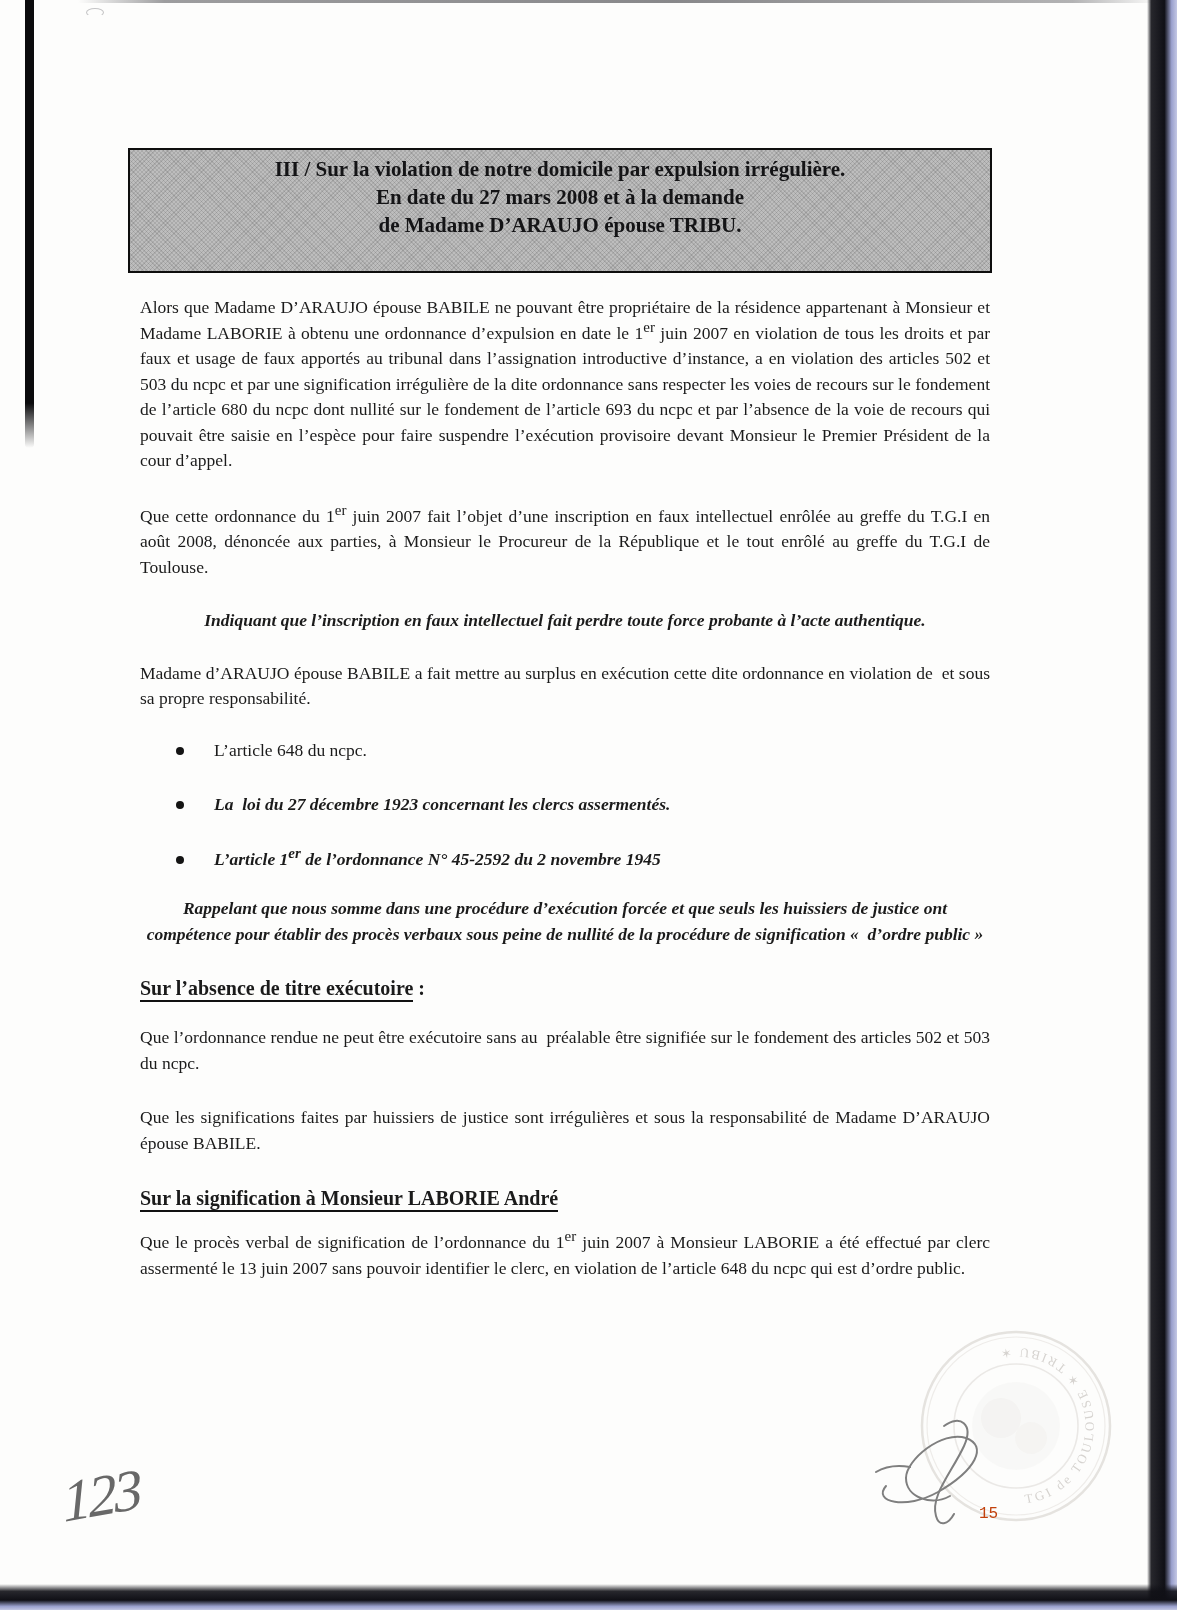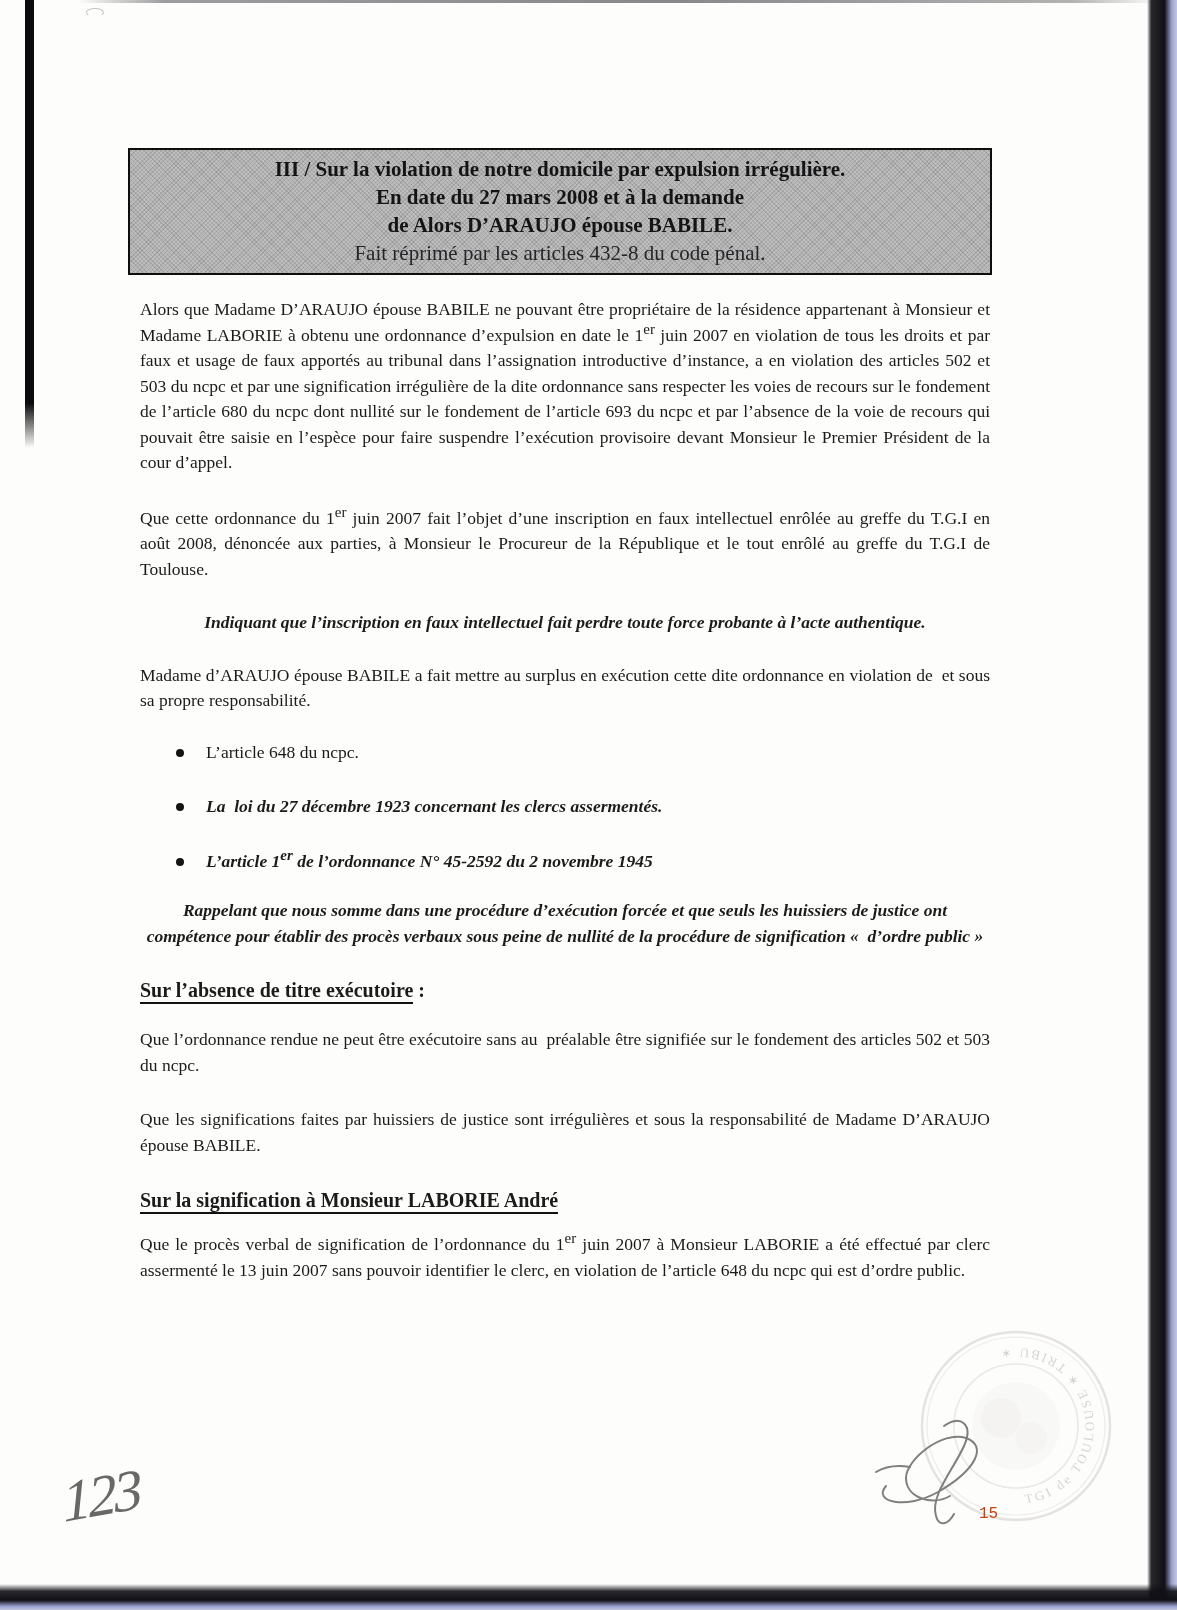--- a/index.html
+++ b/index.html
@@ -45,21 +45,21 @@
       repeating-linear-gradient(-45deg, rgba(0,0,0,.10) 0 1px, rgba(255,255,255,0) 1px 3px);
     text-align:center;padding:5px 16px 6px;
   }
   .header-box .hline{font-size:21px;line-height:28px;font-weight:bold;color:#141416;}
   .header-box .hline.regular{font-weight:normal;color:#26262a;}
   p{margin:0;font-size:17.5px;line-height:25.5px;text-align:justify;}
   sup{font-size:15px;line-height:0;vertical-align:super;}
   .bi{font-weight:bold;font-style:italic;text-align:center;}
   .mb30{margin-bottom:30px}.mb29{margin-bottom:29px}.mb28{margin-bottom:28px}
   .mb27{margin-bottom:27px}.mb26{margin-bottom:26px}.mb24{margin-bottom:24px}.mb19{margin-bottom:19px}
-  .bullet-row{display:flex;margin-left:36px;font-size:17.5px;line-height:25.5px;}
+  .bullet-row{display:flex;margin-left:36px;font-size:17.5px;line-height:25.5px;gap:8px;}
   .bullet-row .dot{flex:0 0 8px;width:8px;height:8px;border-radius:50%;background:#141414;margin:9px 22px 0 0;}
   .doc-heading{font-size:20px;line-height:26px;font-weight:bold;}
   .doc-heading .ul{border-bottom:2.5px solid #111;padding-bottom:1px;}
   
   .stamp{position:absolute;left:916px;top:1326px;width:200px;height:200px;opacity:.5;}
   .signature{position:absolute;left:872px;top:1408px;width:135px;height:135px;}
   .page-number{position:absolute;left:979px;top:1505px;font-size:16px;color:#c2410c;font-family:Liberation Mono, monospace;}
   .handwritten{
     position:absolute;left:62px;top:1462px;
     font-size:58px;font-style:italic;letter-spacing:-3px;
@@ -76,22 +76,21 @@
   <div class="edge-bottom"></div>
   <div class="edge-topline"></div>
   <div class="edge-barleft"></div>
   <div class="smudge"></div>
 
   <div class="content">
 
     <div class="header-box">
       <div class="hline">III / Sur la violation de notre domicile par expulsion irrégulière.</div>
       <div class="hline">En date du 27 mars 2008 et à la demande</div>
-      <div class="hline">de Alors D’ARAUJO épouse BABILE.</div>
-      <div class="hline regular">Fait réprimé par les articles 432-8 du code pénal.</div>
+      <div class="hline">de Madame D’ARAUJO épouse TRIBU.</div>
     </div>
 
     <p class="mb30"><span>Alors que Madame D’ARAUJO épouse BABILE ne pouvant être propriétaire de la résidence appartenant à Monsieur et Madame LABORIE à obtenu une ordonnance d’expulsion en date le 1</span><sup>er</sup><span> juin 2007 en violation de tous les droits et par faux et usage de faux apportés au tribunal dans l’assignation introductive d’instance, a en violation des articles 502 et 503 du ncpc et par une signification irrégulière de la dite ordonnance sans respecter les voies de recours sur le fondement de l’article 680 du ncpc dont nullité sur le fondement de l’article 693 du ncpc et par l’absence de la voie de recours qui pouvait être saisie en l’espèce pour faire suspendre l’exécution provisoire devant Monsieur le Premier Président de la cour d’appel.</span></p>
 
     <p class="mb28"><span>Que cette ordonnance du 1</span><sup>er</sup><span> juin 2007 fait l’objet d’une inscription en faux intellectuel enrôlée au greffe du T.G.I en août 2008, dénoncée aux parties, à Monsieur le Procureur de la République et le tout enrôlé au greffe du T.G.I de Toulouse.</span></p>
 
     <p class="bi mb27">Indiquant que l’inscription en faux intellectuel fait perdre toute force probante à l’acte authentique.</p>
 
     <p class="mb26">Madame d’ARAUJO épouse BABILE a fait mettre au surplus en exécution cette dite ordonnance en violation de &nbsp;et sous sa propre responsabilité.</p>
 

